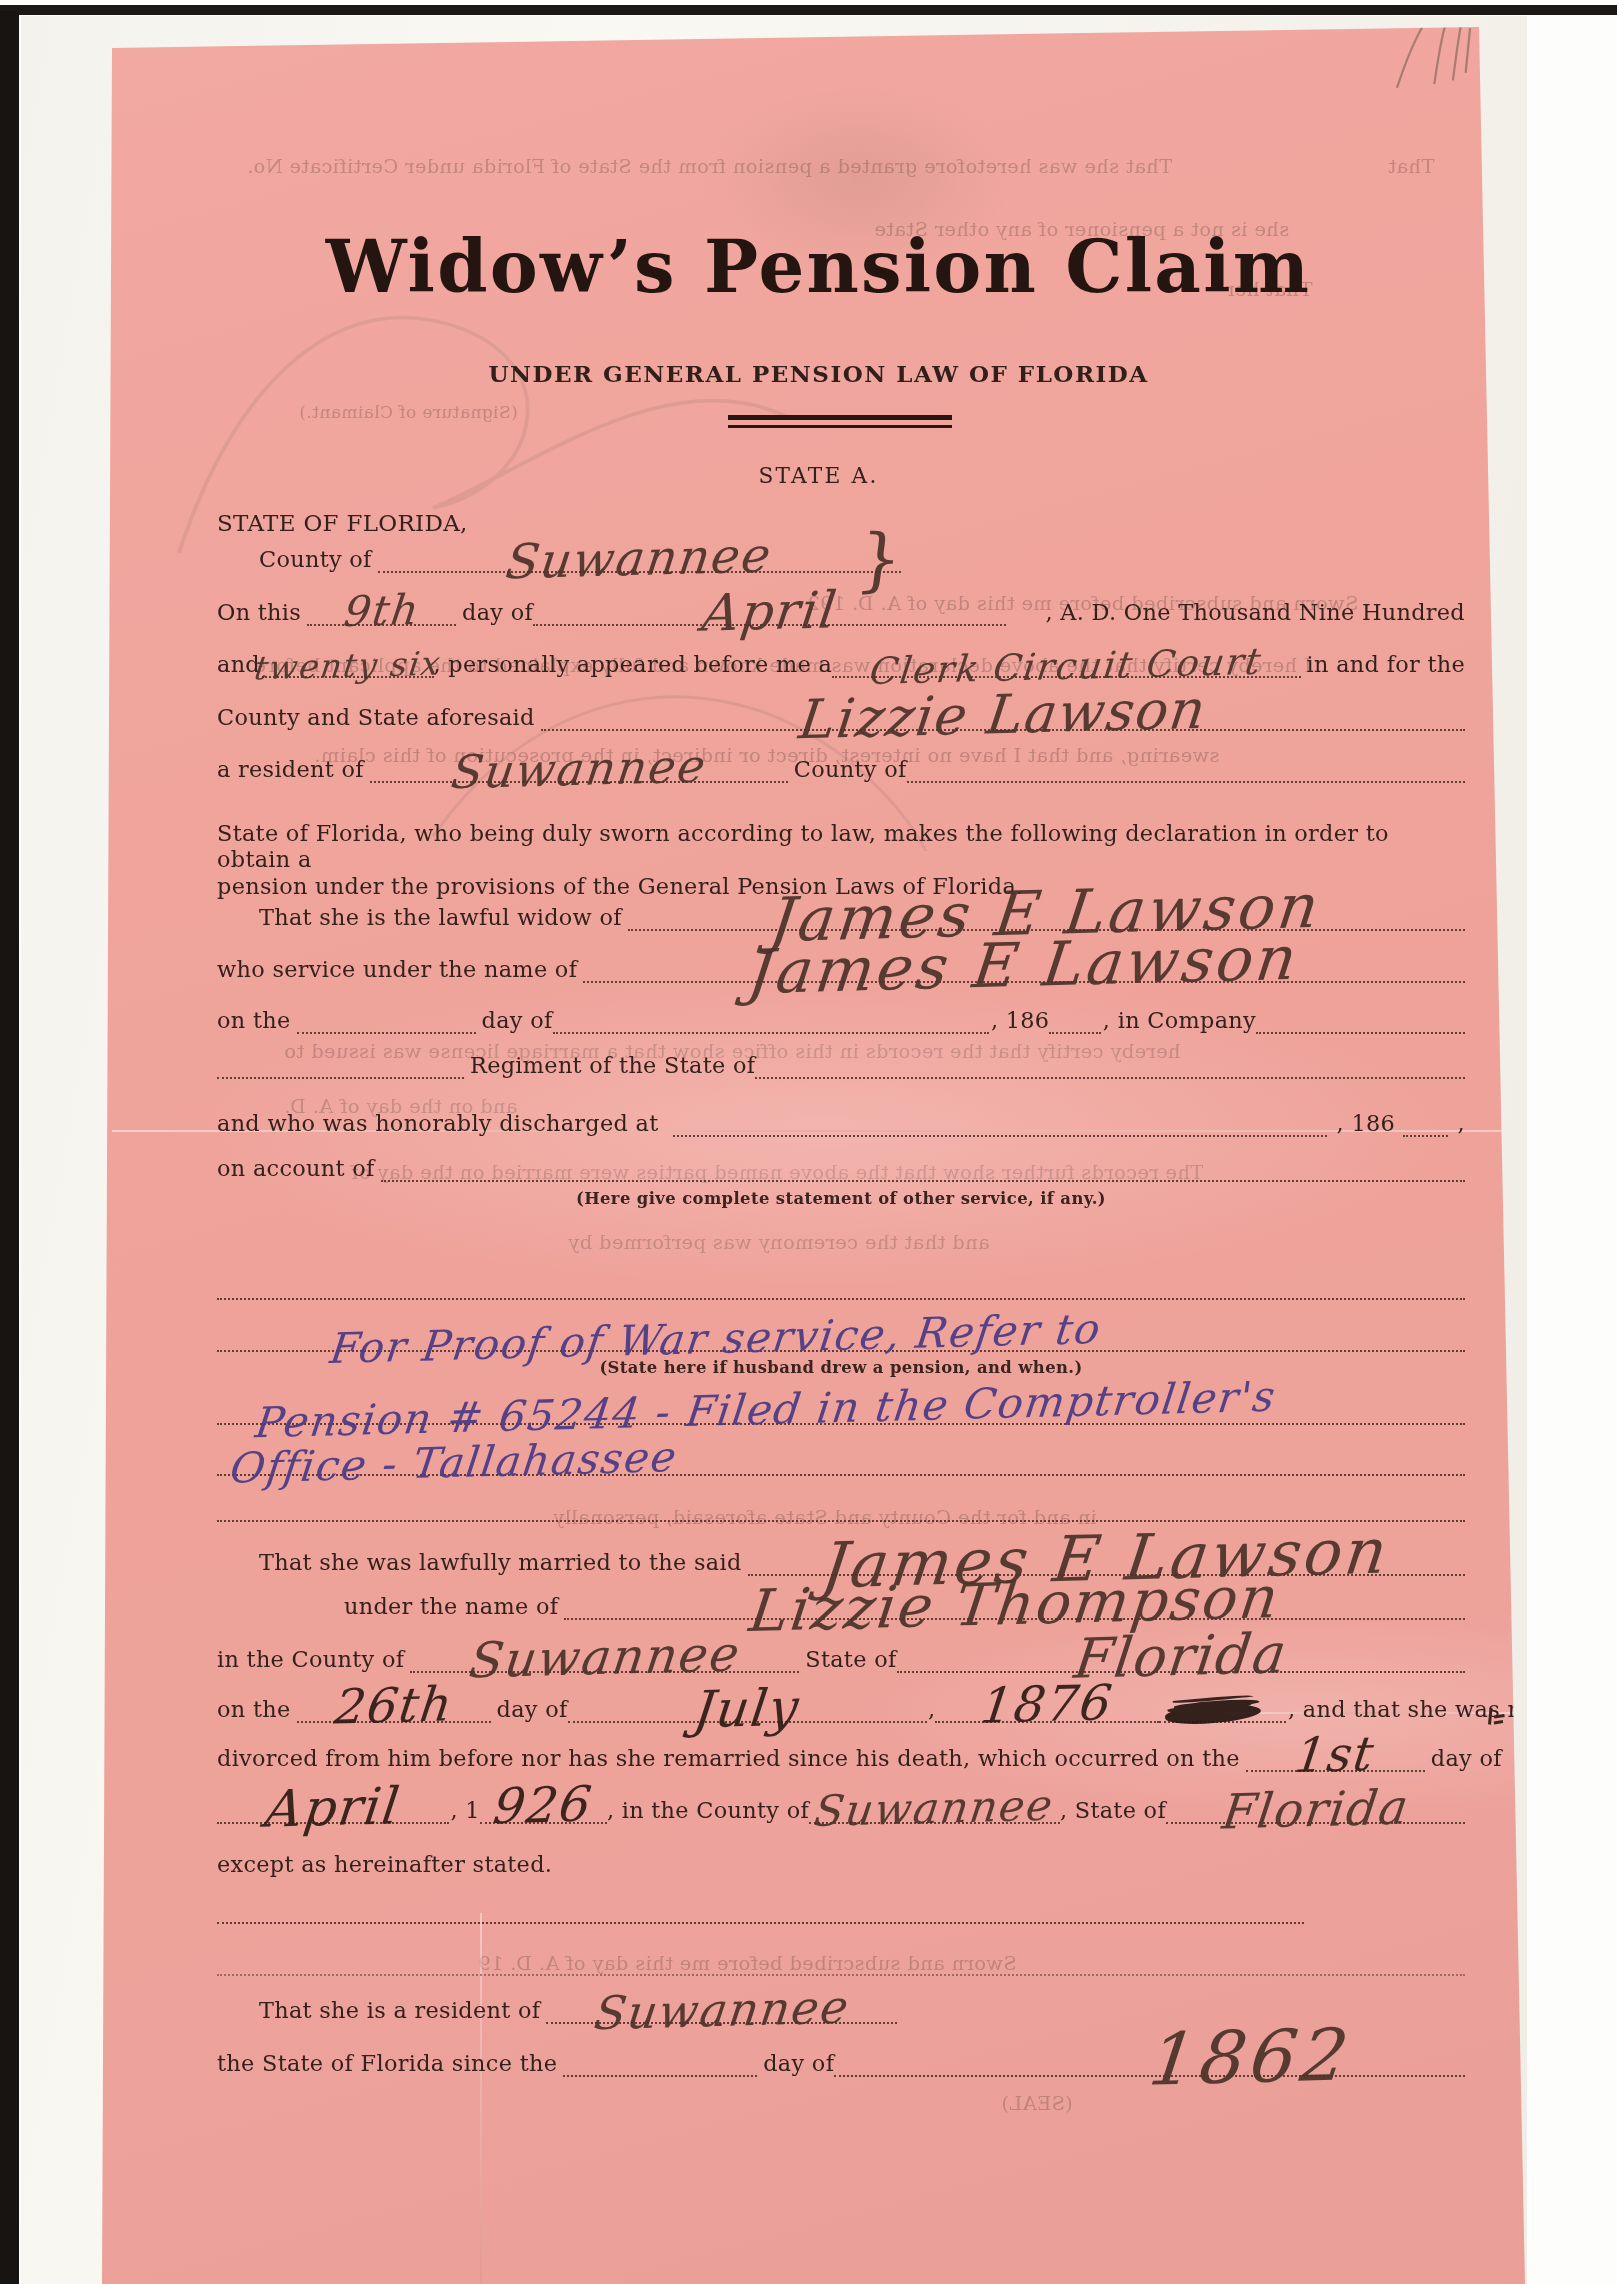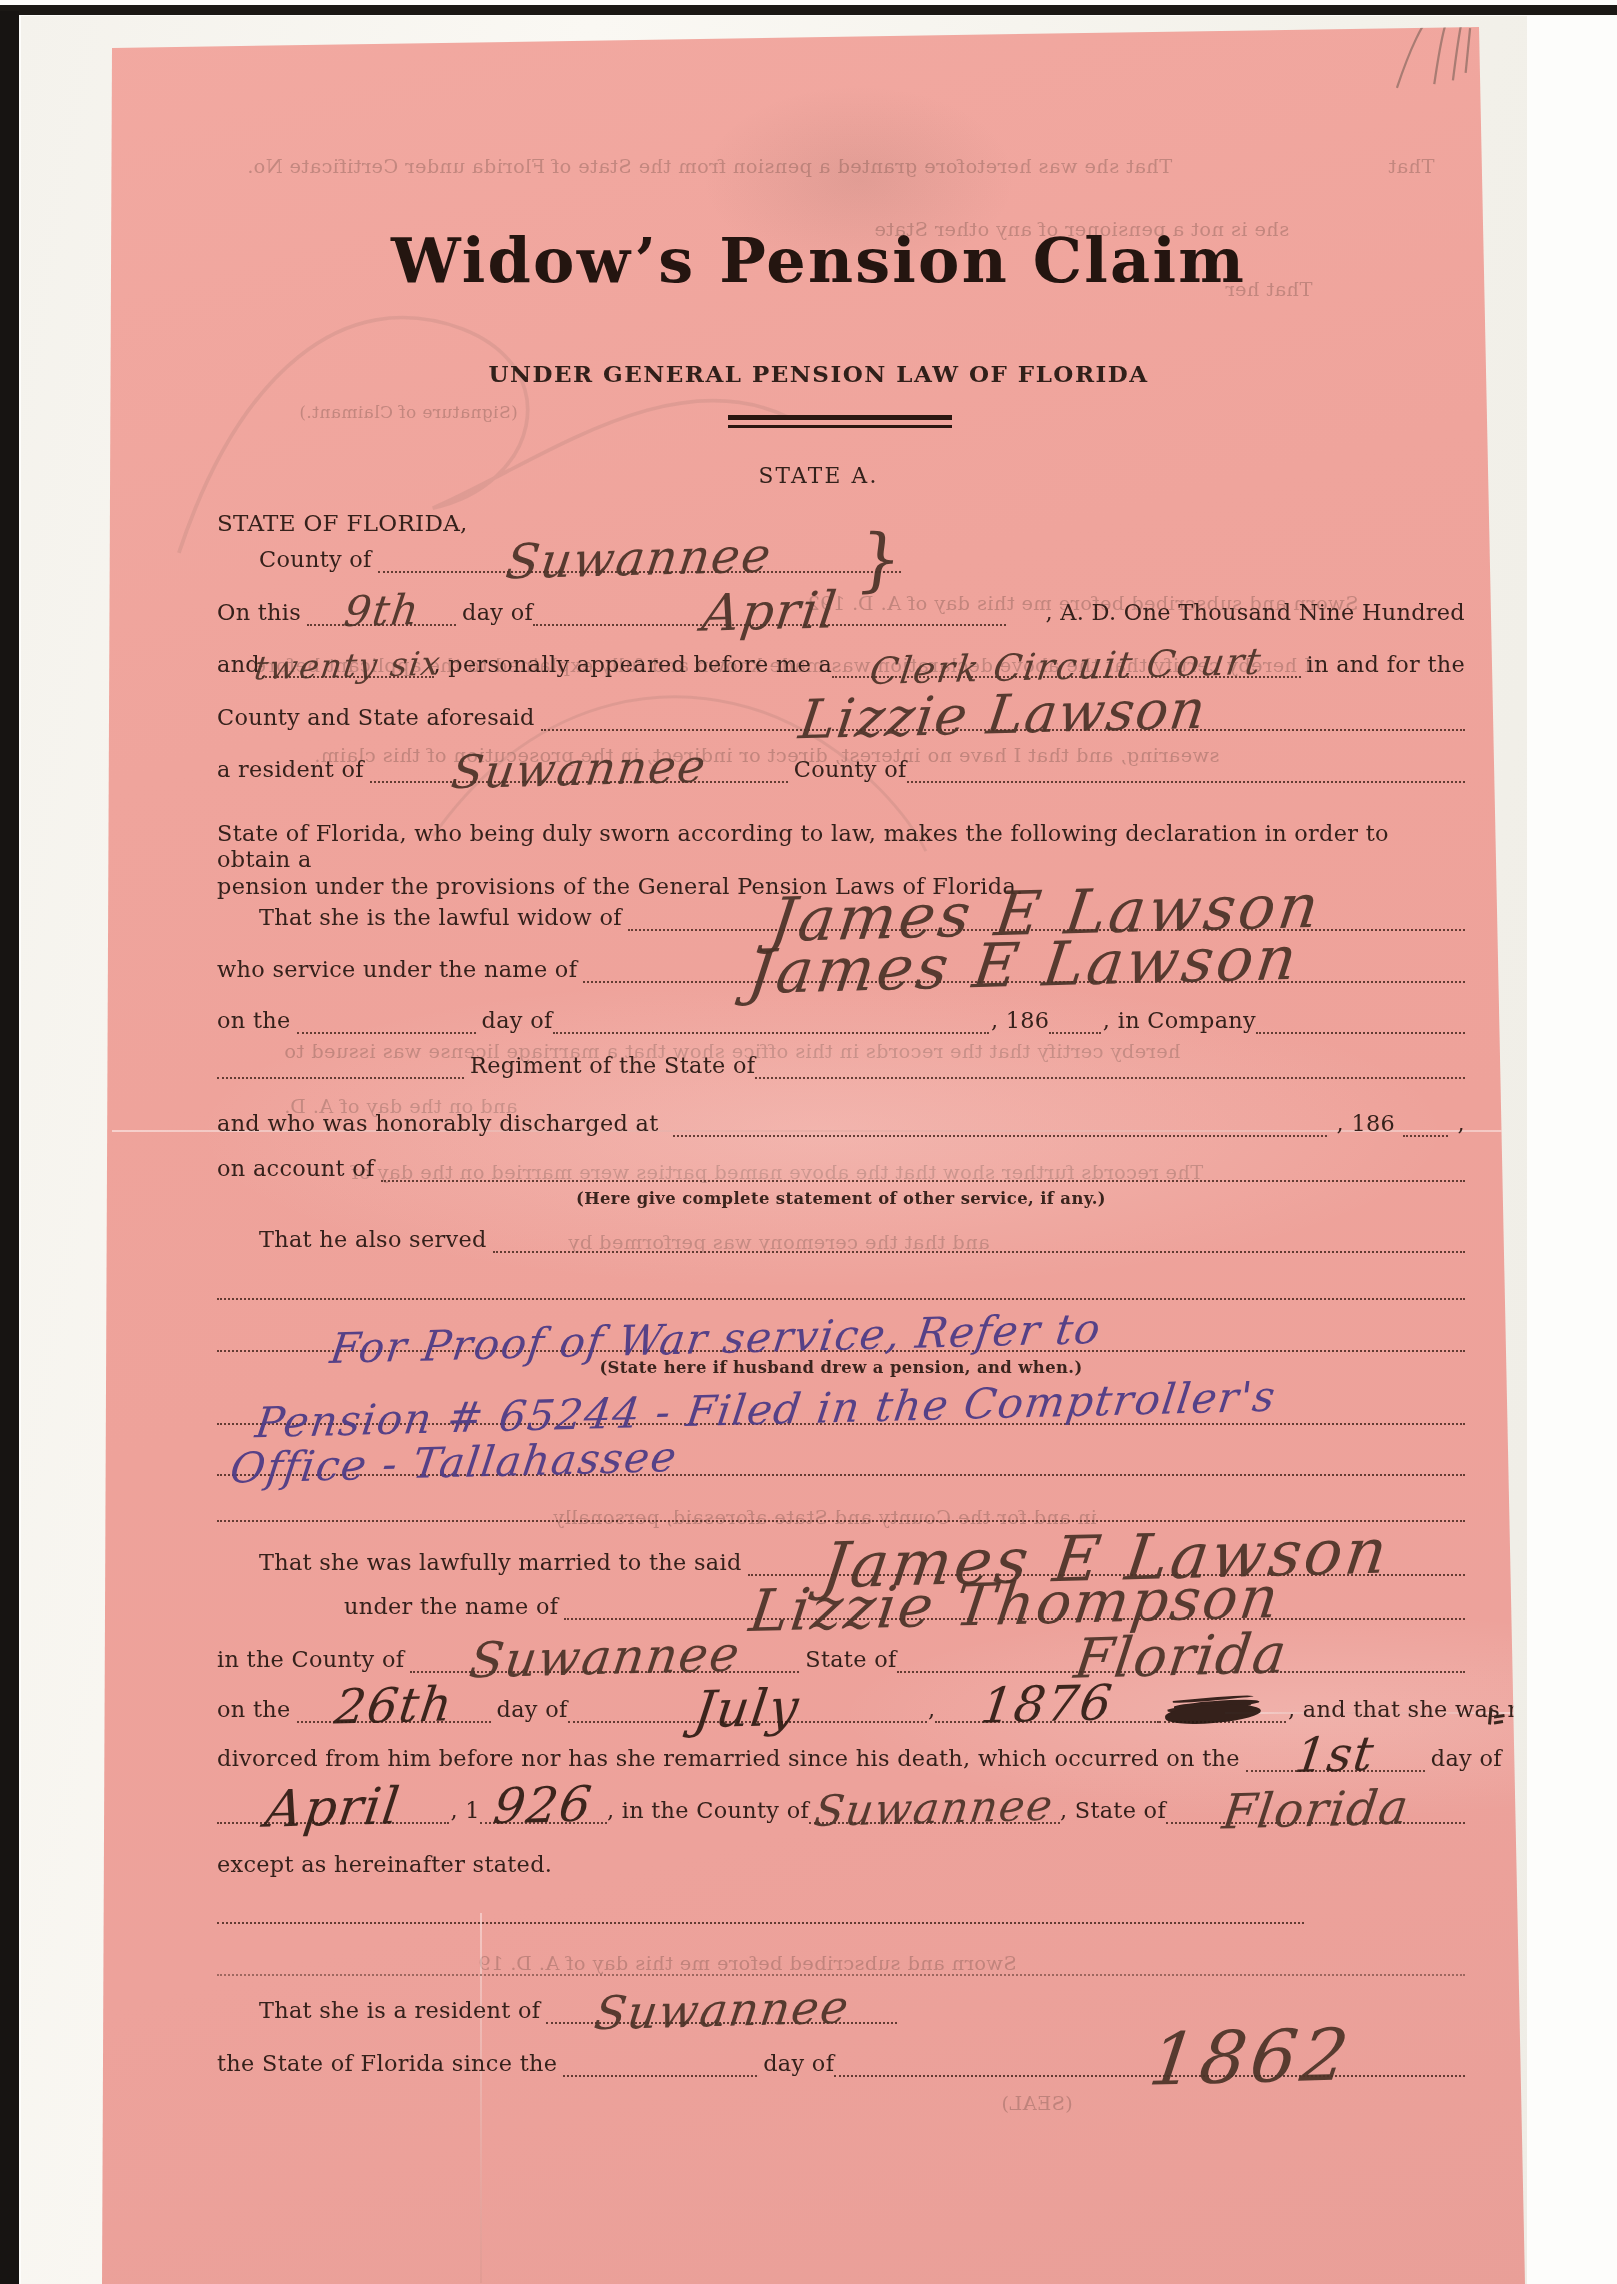--- a/index.html
+++ b/index.html
@@ -18,21 +18,21 @@
   }
   .sheet-shade{position:absolute;inset:0;pointer-events:none;
     background:
       radial-gradient(897px 224px at 822px 1132px, rgba(255,235,230,.25), rgba(0,0,0,0) 70%),
       radial-gradient(672px 149px at 1308px 1715px, rgba(255,240,235,.20), rgba(0,0,0,0) 70%),
       radial-gradient(224px 134px at 859px 179px, rgba(90,70,60,.10), rgba(0,0,0,0) 70%);}
   .crease-h{position:absolute;height:2.2px;background:linear-gradient(to right,rgba(255,255,255,.5),rgba(190,130,120,.30),rgba(255,255,255,.45));}
   .crease-v{position:absolute;width:2.2px;background:linear-gradient(to bottom,rgba(255,255,255,.4),rgba(200,140,130,.25));}
 
   .center{position:absolute;left:112px;right:93px;text-align:center;color:#2c1a14;}
-  .title{font-size:62px;font-weight:bold;letter-spacing:2.2px;color:#241510;}
+  .title{font-size:72px;font-weight:bold;letter-spacing:2.2px;color:#241510;}
   .subtitle{font-size:23px;font-weight:bold;letter-spacing:1.5px;color:#31201a;}
   .formlabel{font-size:21.7px;letter-spacing:2.2px;color:#33211b;}
   .rule2{position:absolute;left:728px;width:224px;}
   .rule2 .b1{height:4.5px;background:#2a1711;margin-bottom:5.2px;}
   .rule2 .b2{height:3px;background:#2a1711;}
 
   .row{position:absolute;left:217px;right:153px;display:flex;align-items:flex-end;
        font-size:22.4px;color:#35211b;letter-spacing:0.3px;white-space:nowrap;}
   .lbl{padding:0 6px 1.5px 0;}
   .lbl.after{padding:0 0 1.5px 6px;}
@@ -203,24 +203,20 @@
     <span class="lbl after" style="padding-left:1.5px;">,</span>
   </div>
 
   <div class="row" style="top:1130px;height:52px;">
     <span class="lbl">on account of</span>
     <span class="fill"></span>
   </div>
 
   <div class="note" style="top:1189px;">(Here give complete statement of other service, if any.)</div>
 
-  <div class="row" style="top:1201px;height:52px;">
-    <span class="lbl" style="padding-left:42px;">That he also served</span>
-    <span class="fill"></span>
-  </div>
 
   <div class="row" style="top:1248px;height:52px;">
     <span class="fill"></span>
   </div>
 
   <div class="row" style="top:1300px;height:52px;">
     <span class="fill">
       <span class="hw purple" style="left:40%;font-size:42px;bottom:-7.5px;">For Proof of War service, Refer to</span>
     </span>
   </div>

